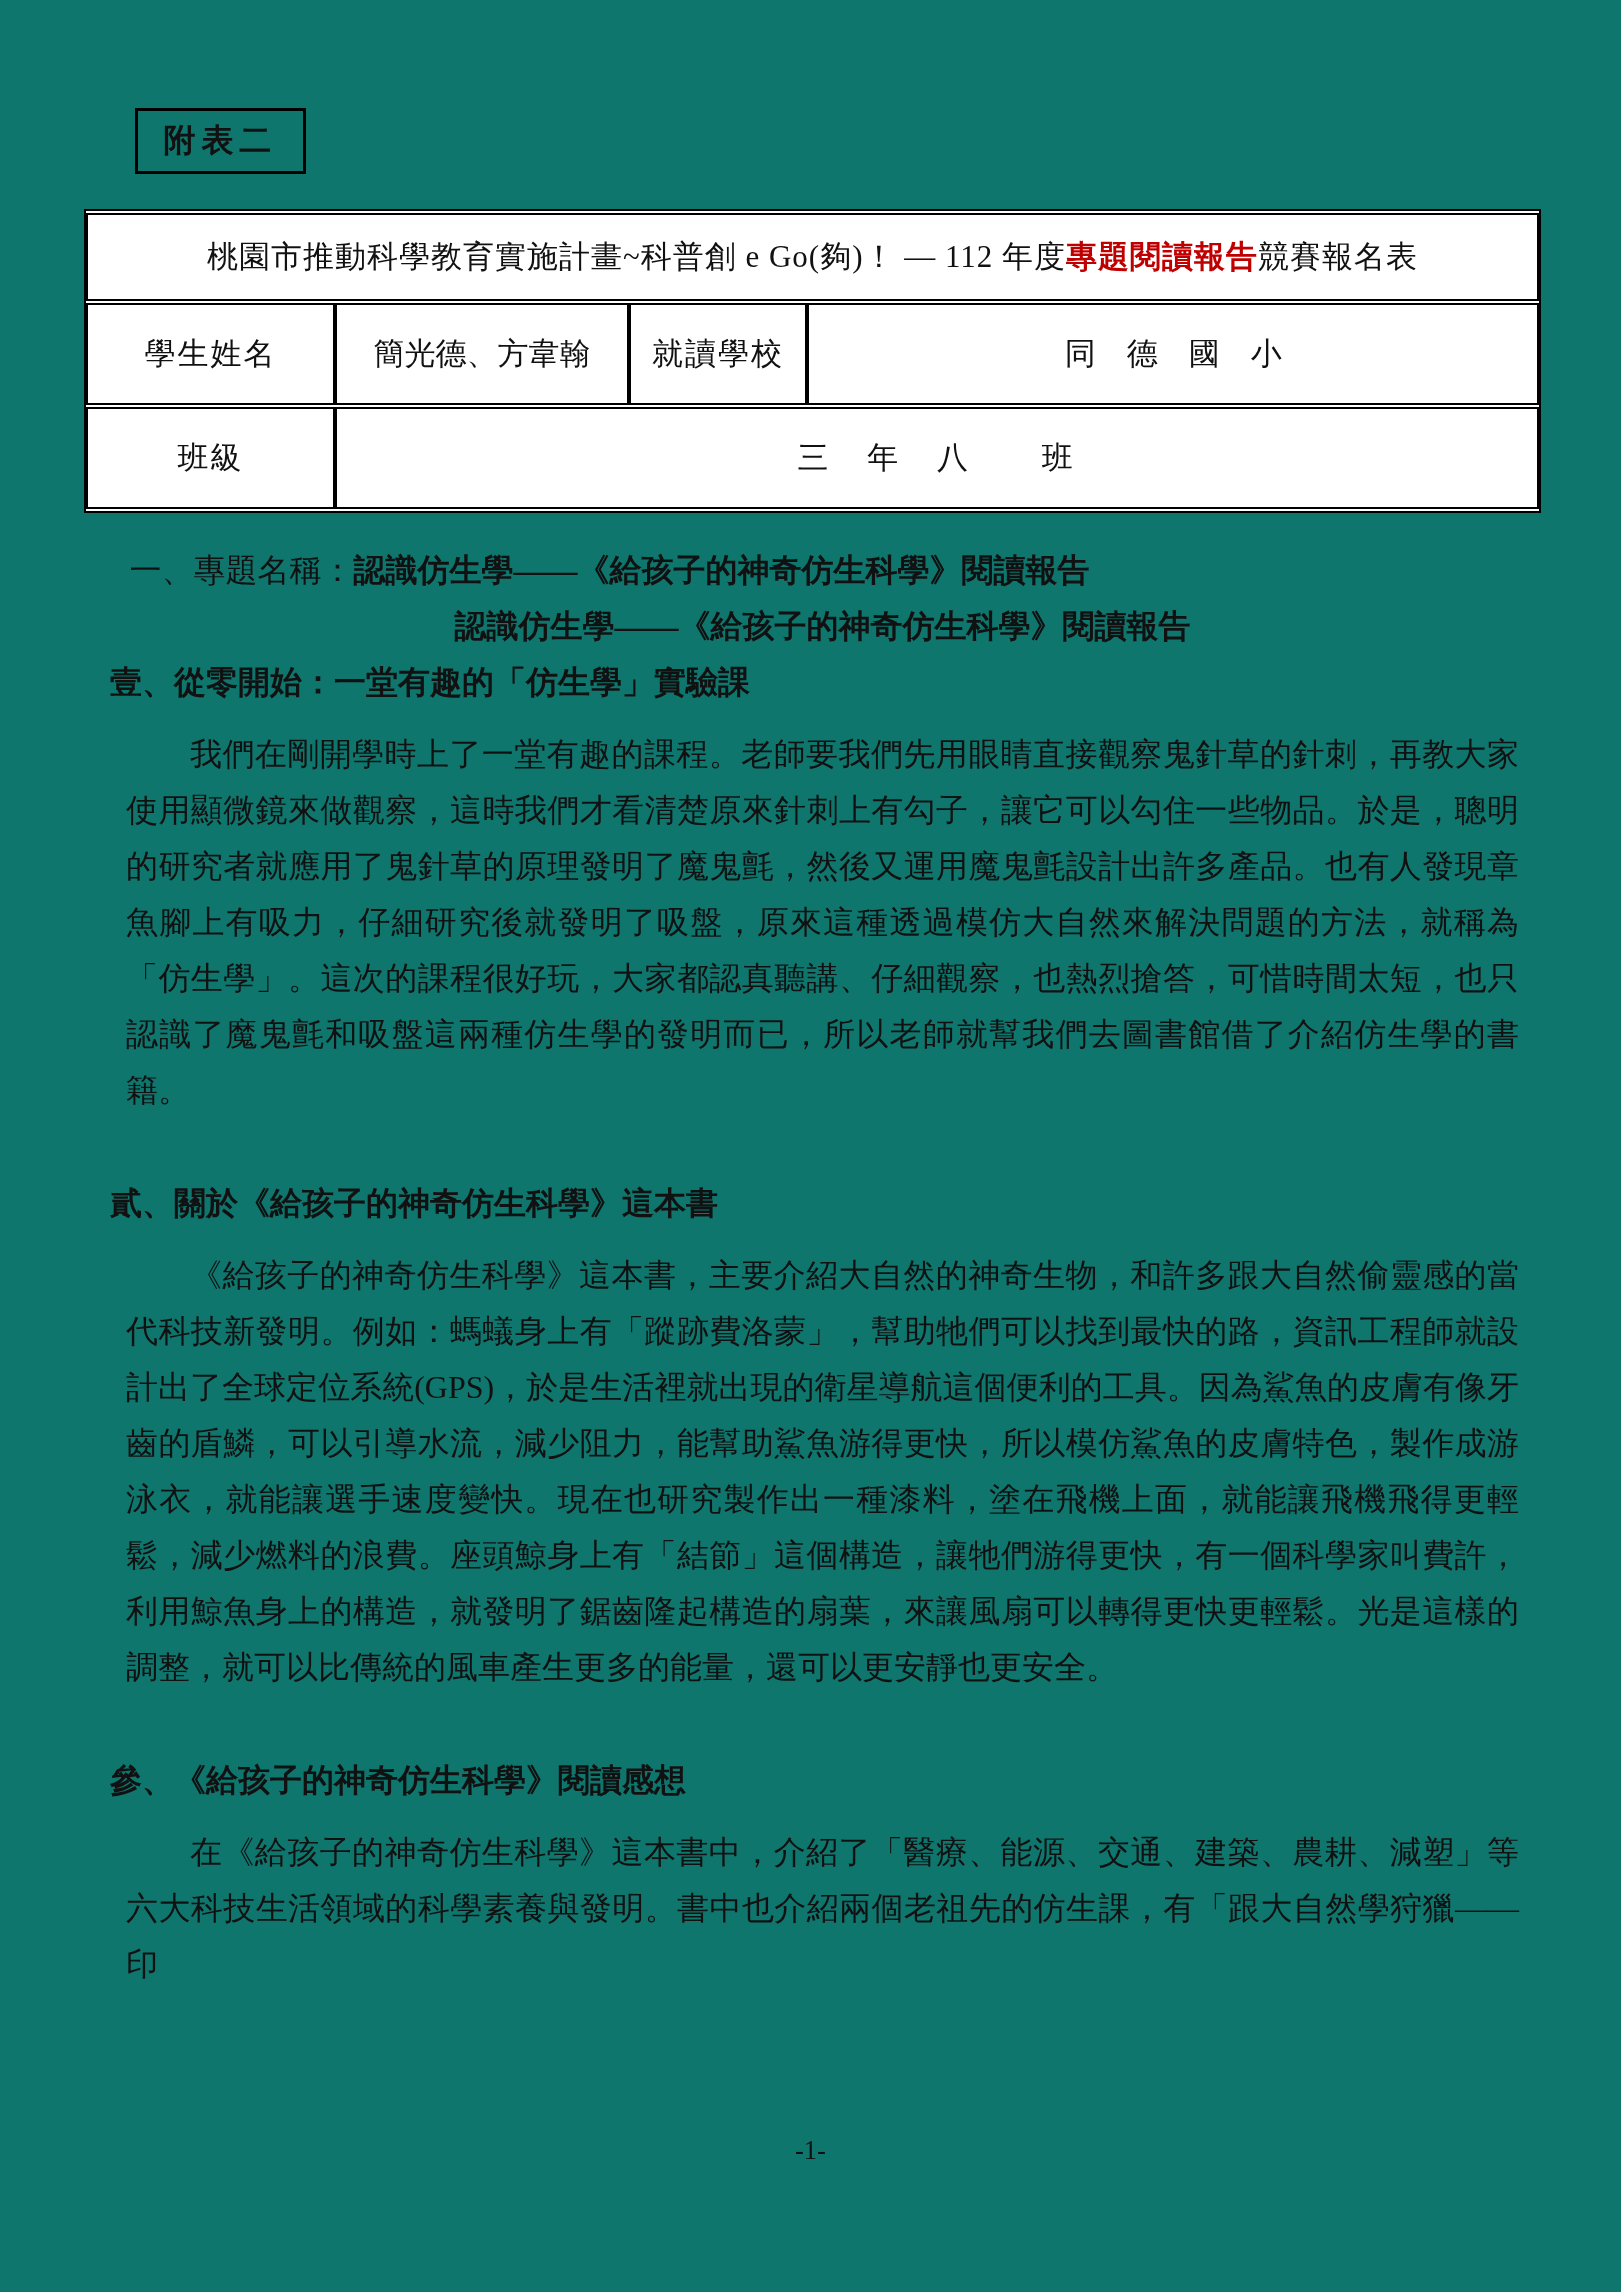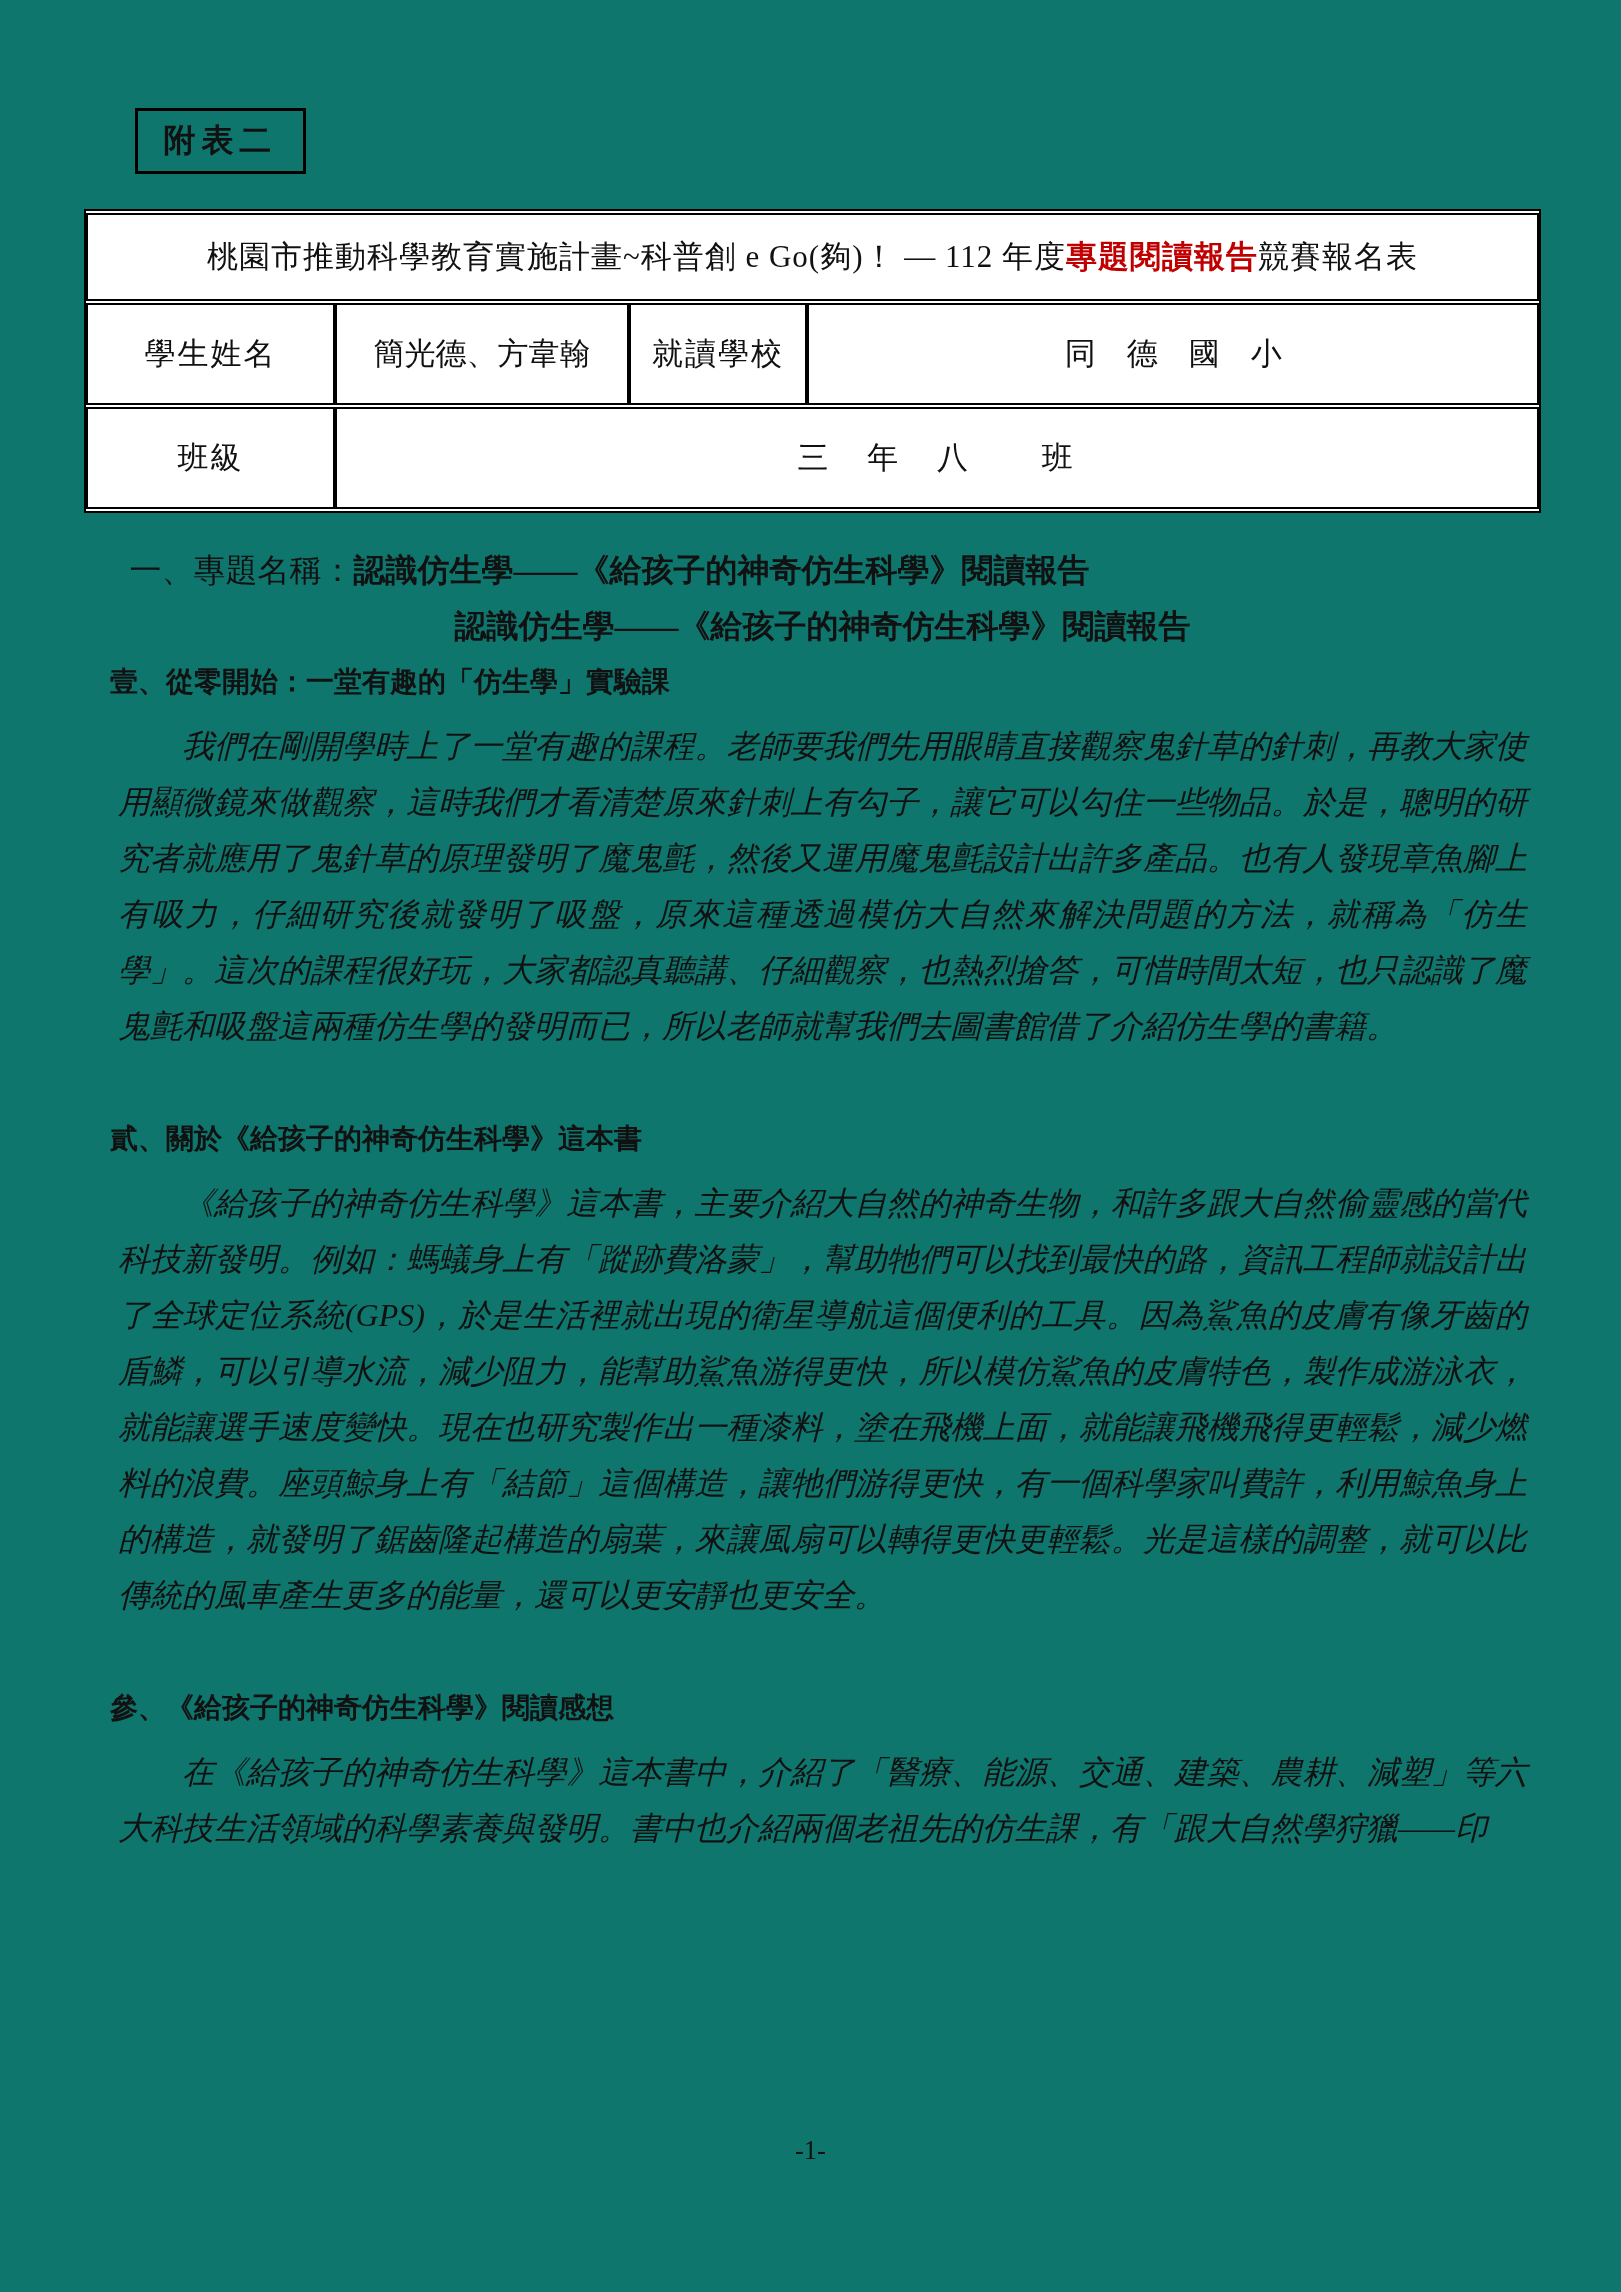--- a/index.html
+++ b/index.html
@@ -61,29 +61,28 @@
   }
   .item-line { margin: 0; padding-left: 19.6px; }
   .bold { font-weight: bold; }
   .center-title {
     margin: 0;
     text-align: center;
     font-weight: bold;
   }
   .sec-heading {
     margin: 0;
-    font-size: 28px;
+    font-size: 32px;
     font-weight: bold;
     line-height: 56px;
   }
   .sec-gap { margin-top: 57px; }
   .para {
-    margin: 8px;
+    margin: 16px;
     text-indent: 2em;
-    font-style: italic;
   }
   .footer {
     position: absolute;
     left: 0;
     top: 2135px;
     width: 100%;
     text-align: center;
     font-size: 26.5px;
   }
 </style>

